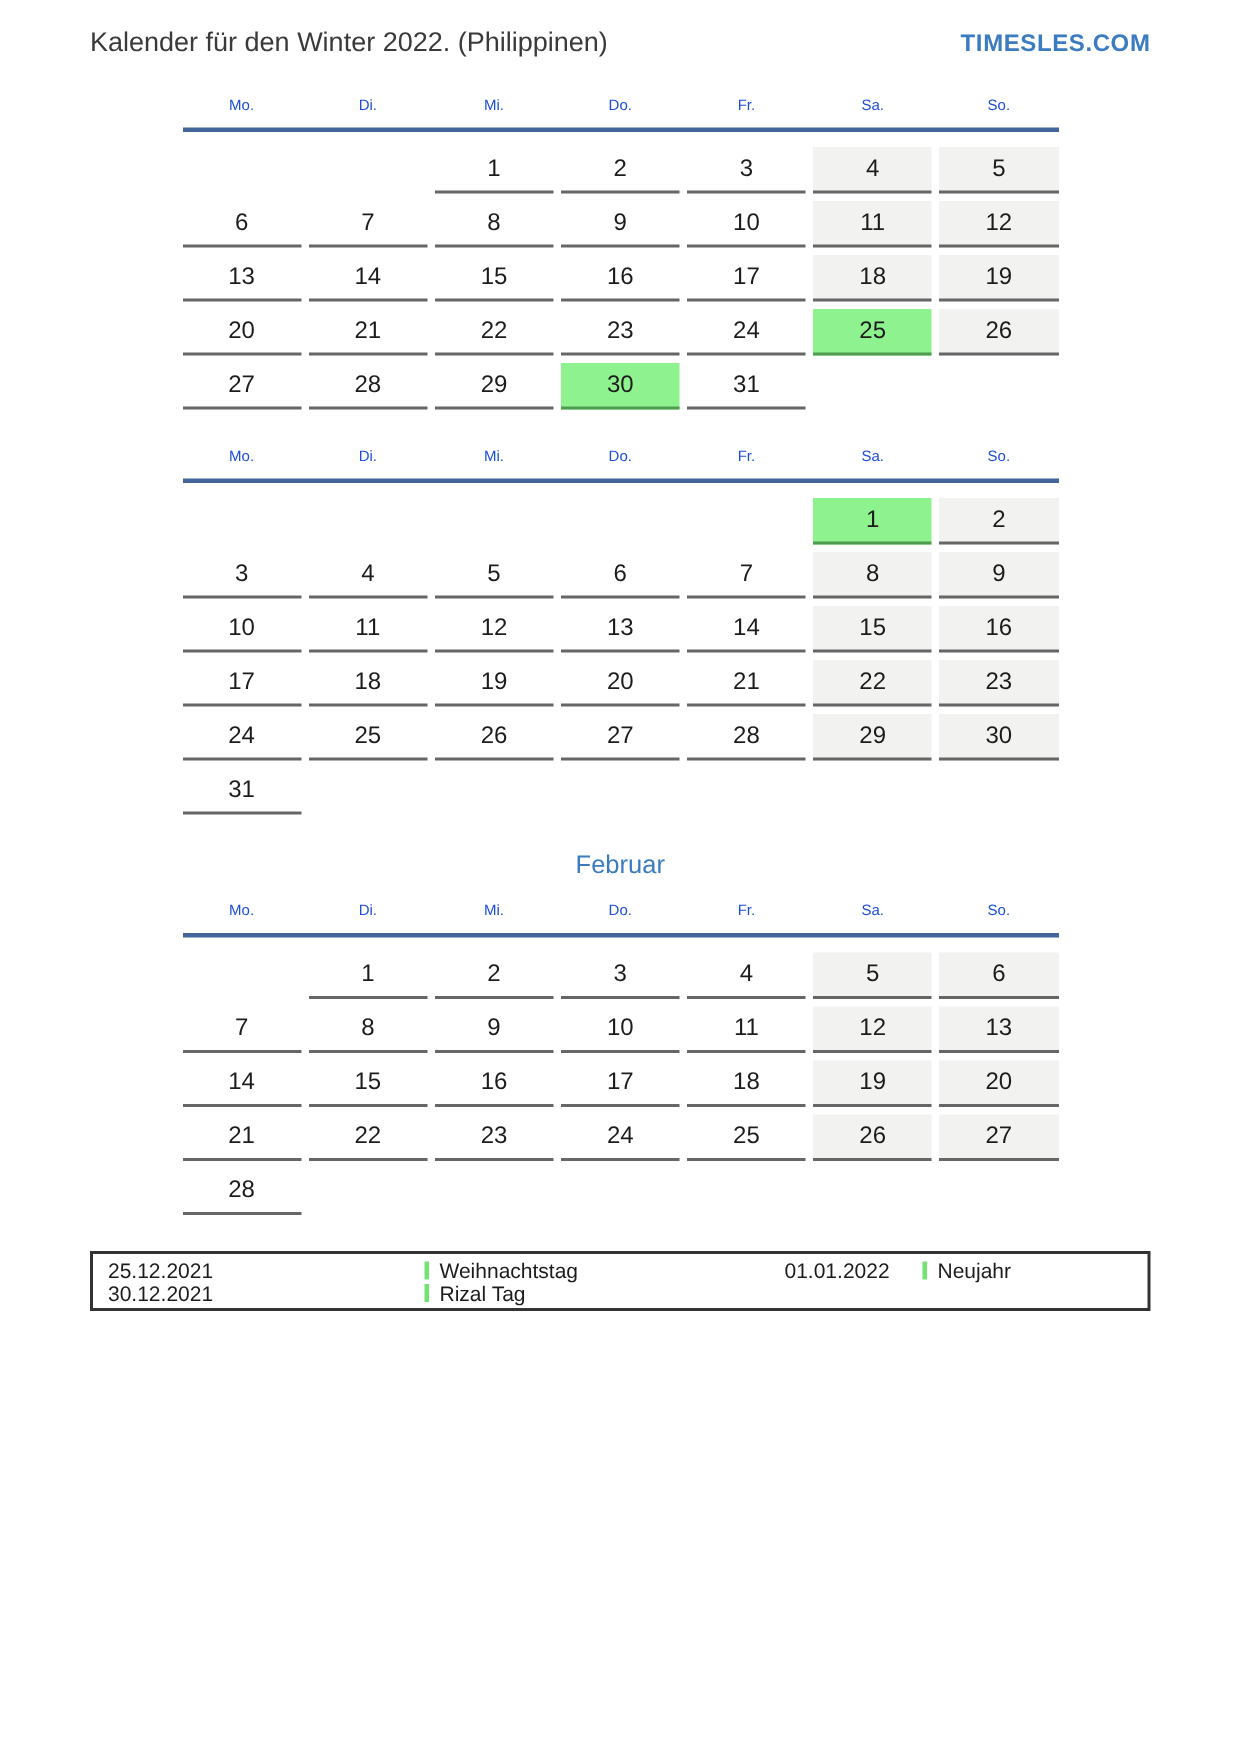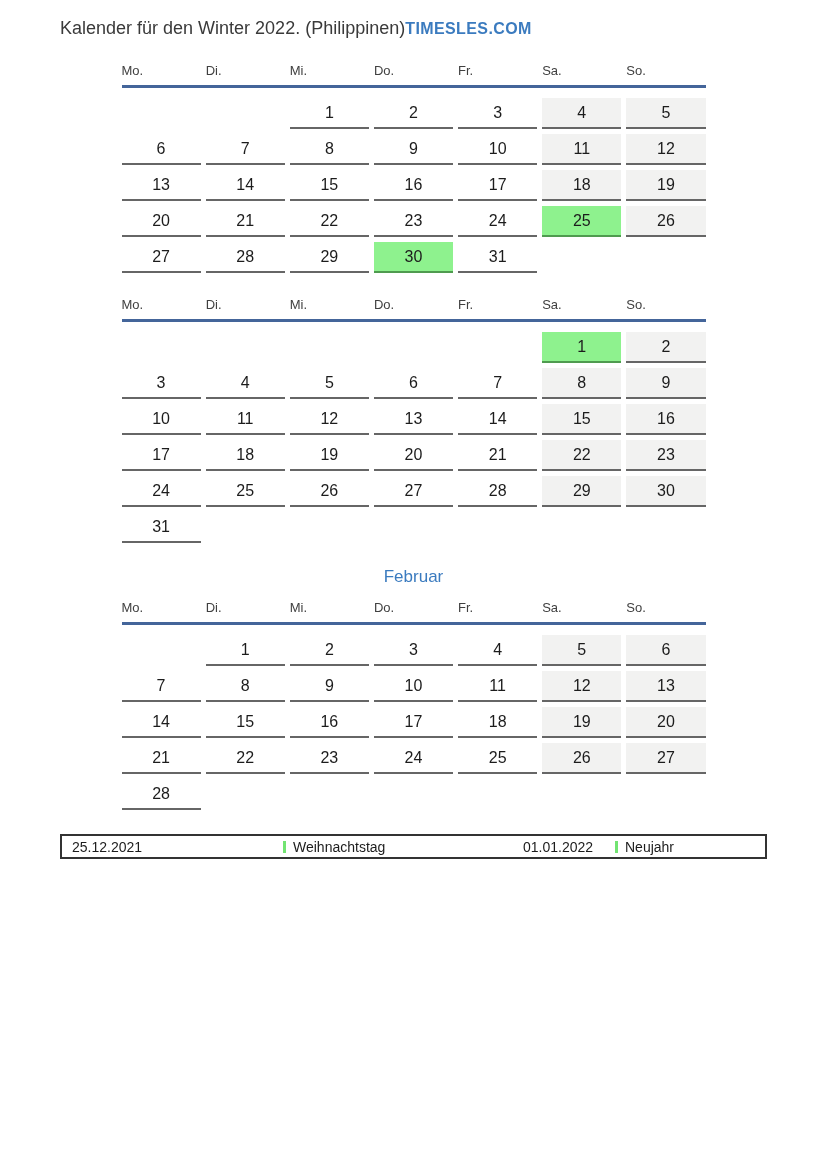--- a/index.html
+++ b/index.html
@@ -20,20 +20,21 @@
     background: #ffffff;
     font-family: "Liberation Sans", "DejaVu Sans", sans-serif;
     color: var(--text-dark);
     overflow: hidden;
   }
   .page { padding-top: 18px; }
 
   
   .header {
     display: flex;
+    justify-content: space-between;
     align-items: baseline;
     margin: 0 60px 24px 60px;
   }
   .page-title {
     font-size: 18px;
     font-weight: normal;
     color: #3a3a3a;
     margin: 0;
   }
   .brand-link {
@@ -53,23 +54,23 @@
     font-weight: normal;
     color: var(--accent-blue);
     margin: 0 0 13px 0;
   }
   .grid {
     display: grid;
     grid-template-columns: repeat(7, 1fr);
     column-gap: 5px;
   }
   .weekday-label {
-    text-align: left;
-    font-size: 13px;
-    color: #404040;
+    text-align: center;
+    font-size: 10px;
+    color: #1d4ed8;
     height: 16px;
     line-height: 16px;
   }
   .header-rule {
     height: 3px;
     background: var(--rule-blue);
     margin-top: 6px;
     margin-bottom: 10px;
   }
   .cells { row-gap: 5px; }
@@ -278,20 +279,25 @@
       </section>
     </div>
 
   <div class="legend" id="legend">
       <div class="legend-col legend-col-1">
         <div class="legend-entry">
           <span class="legend-date">25.12.2021</span>
           <span class="holiday-marker"></span>
           <span class="legend-name">Weihnachtstag</span>
         </div>
+        <div class="legend-entry">
+          <span class="legend-date">30.12.2021</span>
+          <span class="holiday-marker"></span>
+          <span class="legend-name">Rizal Tag</span>
+        </div>
       </div>
       <div class="legend-col legend-col-2">
         <div class="legend-entry">
           <span class="legend-date">01.01.2022</span>
           <span class="holiday-marker"></span>
           <span class="legend-name">Neujahr</span>
         </div>
       </div>
     </div>
 </div>

